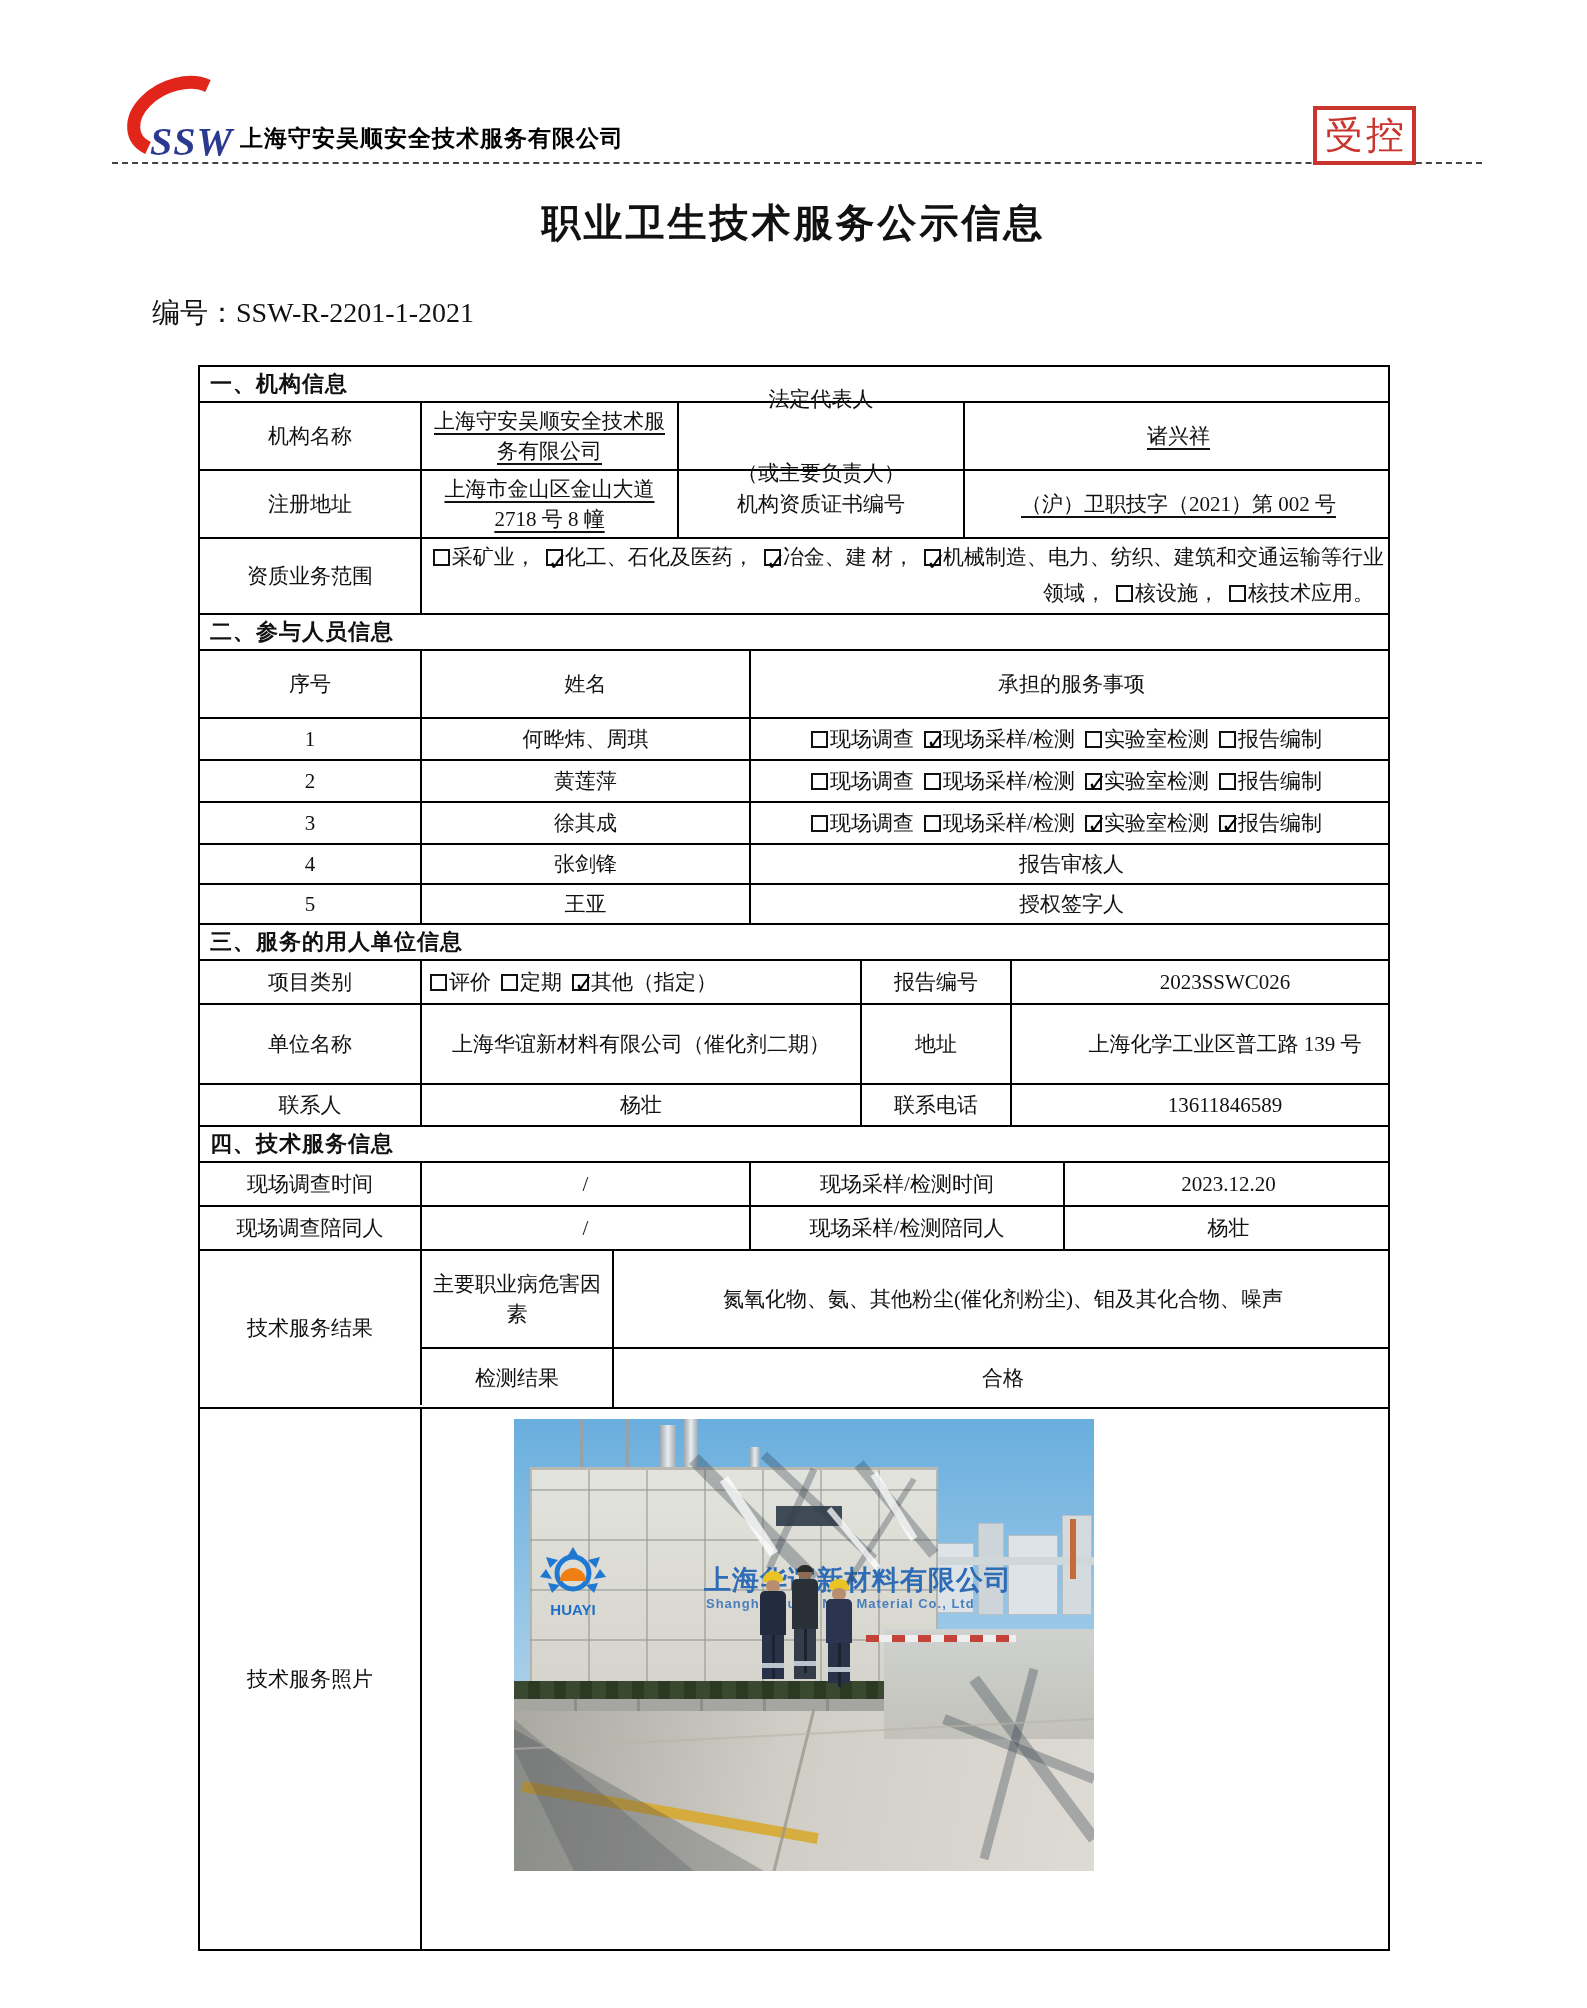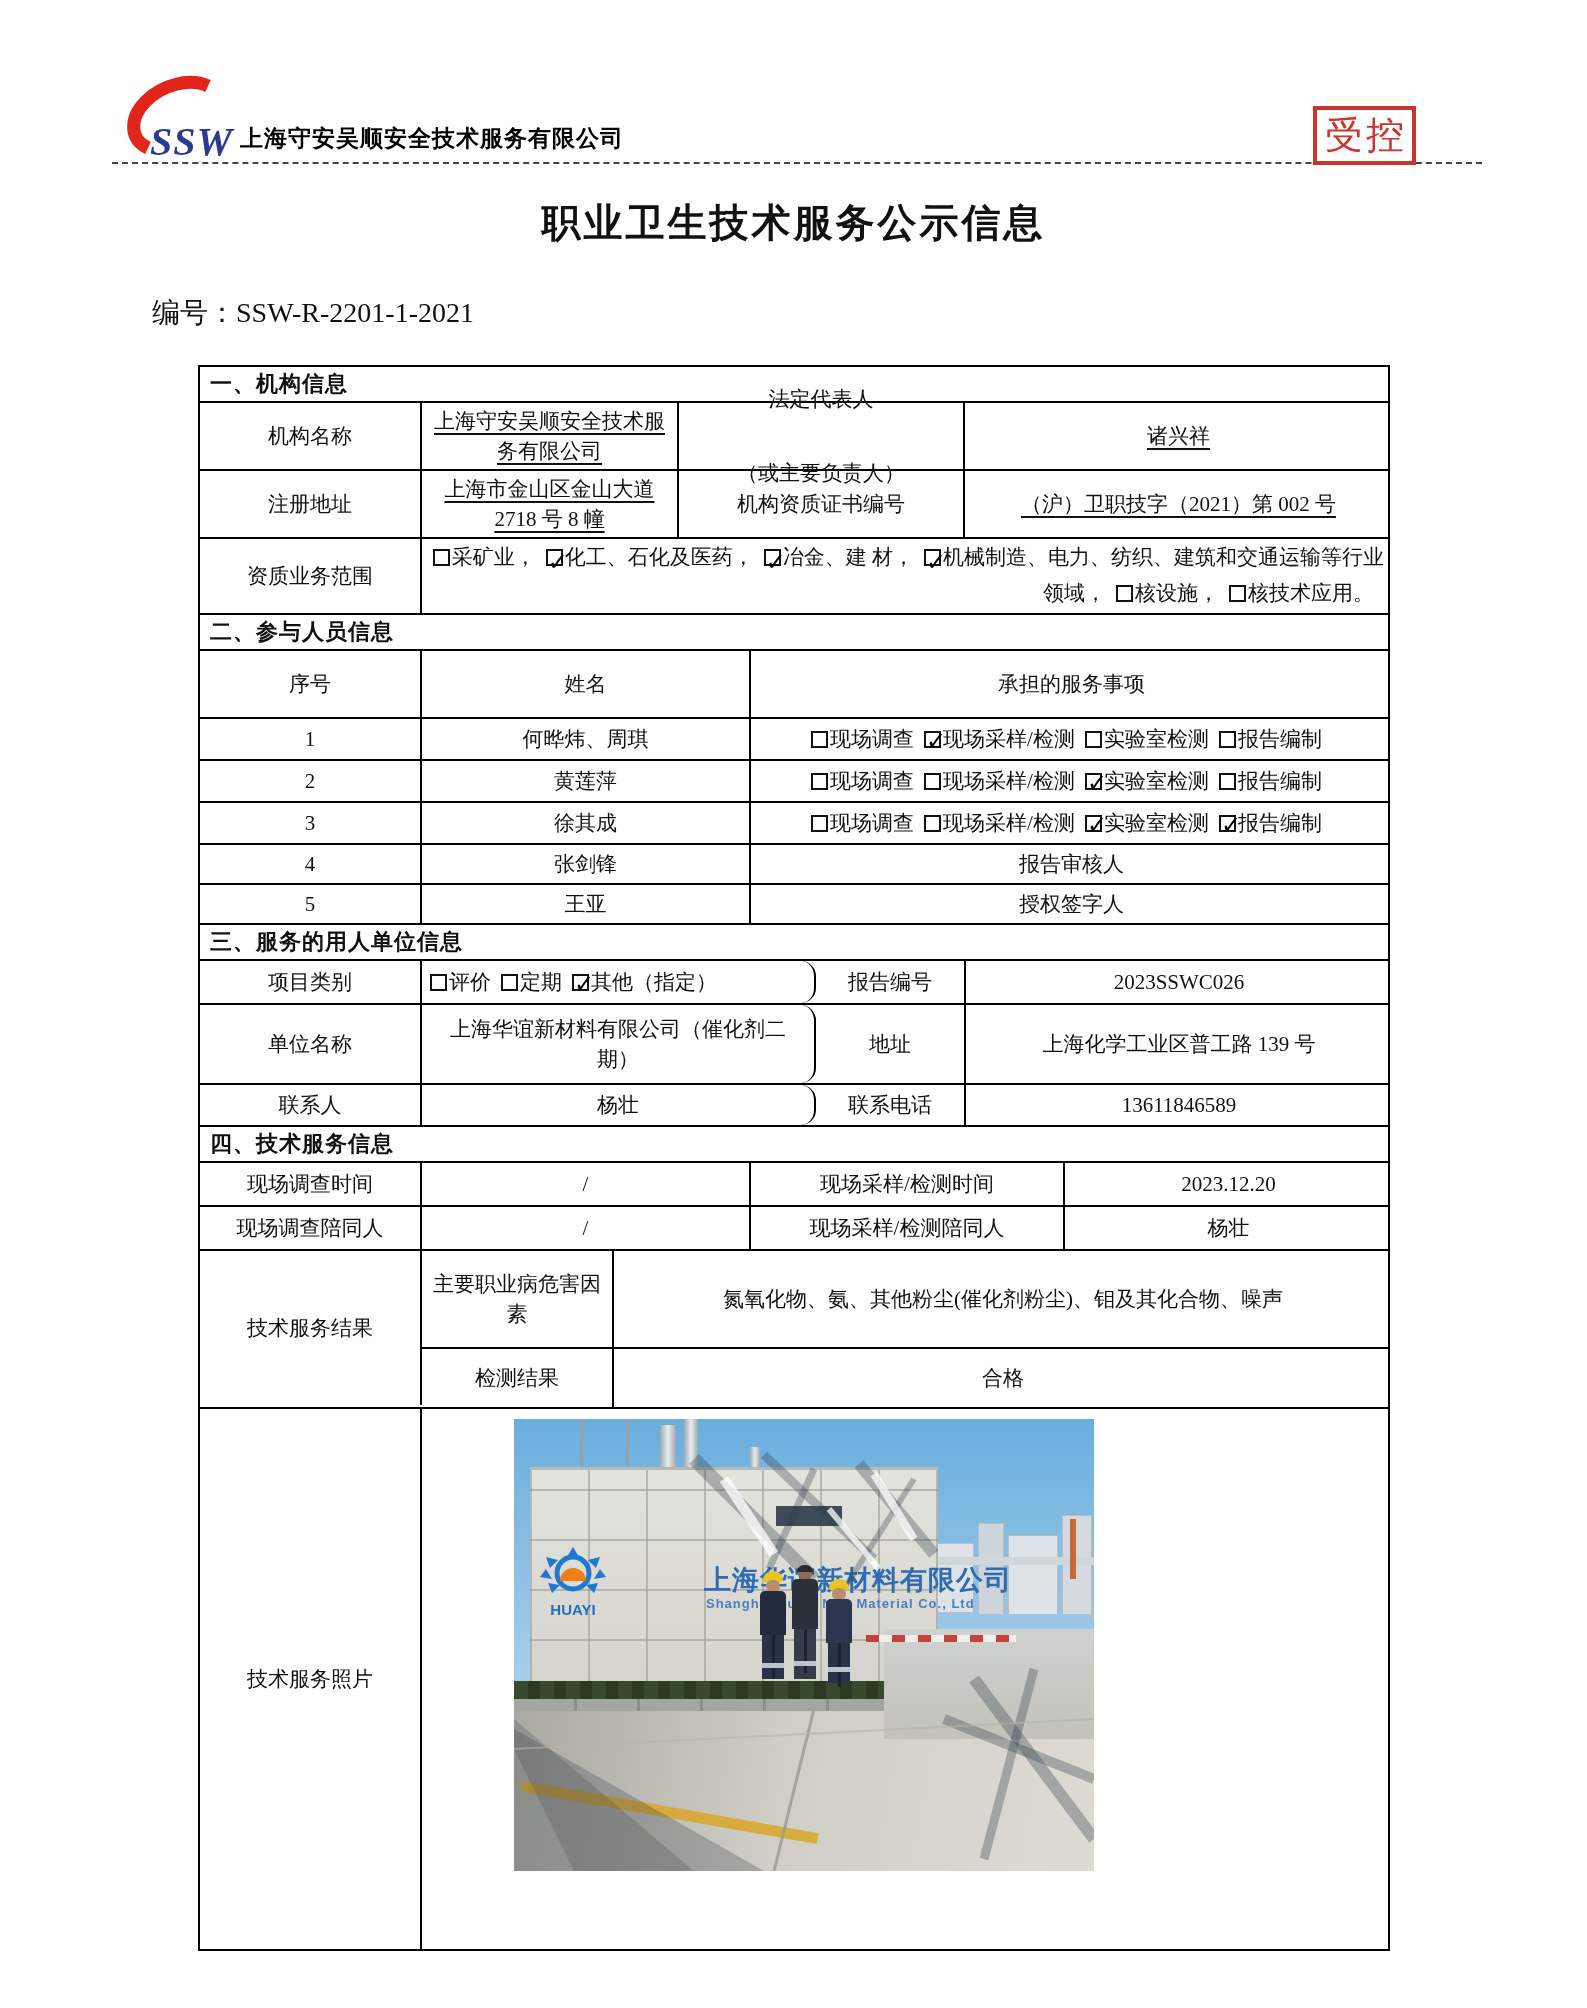--- a/index.html
+++ b/index.html
@@ -51,21 +51,21 @@
   }
   .t-cell:last-child { border-right: none; }
   .t-cell.left { align-items: flex-start; text-align: right; }
   .sec-head { height: 34px; font-weight: bold; padding: 2px 10px; display: flex; align-items: center; font-size: 22px; letter-spacing: 1px; }
   .u { text-decoration: underline; text-underline-offset: 5px; }
   .h66 { height: 66px; } .h74 { height: 74px; } .h40 { height: 40px; }
   .h38 { height: 38px; } .h42 { height: 42px; } .h78 { height: 78px; }
   .h96 { height: 96px; } .h58 { height: 58px; } .h540 { height: 540px; }
   .w222 { width: 222px; } .w257 { width: 257px; } .w286 { width: 286px; gap: 43px; } .w427 { width: 427px; }
   .w329 { width: 329px; } .w641 { width: 641px; }
-  .w394 { width: 394px; border-radius: 15px; } .w150 { width: 150px; } .w426 { width: 426px; }
+  .w394 { width: 440px; } .w150 { width: 150px; } .w426 { width: 426px; }
   .w314 { width: 314px; } .w327 { width: 327px; }
   .w192 { width: 192px; } .w778 { width: 778px; } .w970 { width: 970px; }
 
   
   .cb-item { display: inline; white-space: nowrap; margin-right: 10px; }
   .cb-item.wrapok { white-space: normal; }
   .cb {
     display: inline-block; width: 17px; height: 17px; border: 2px solid #111;
     vertical-align: -2px; margin-right: 2px; position: relative; background: #fff;
   }

